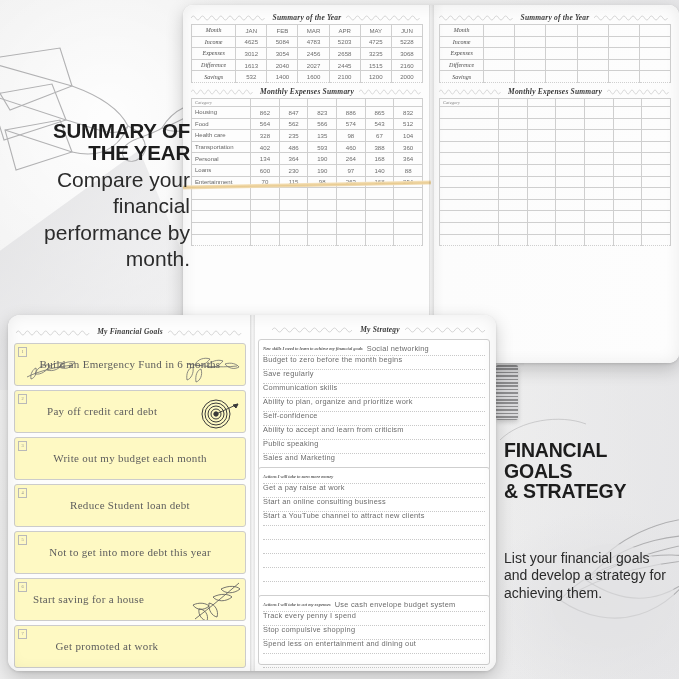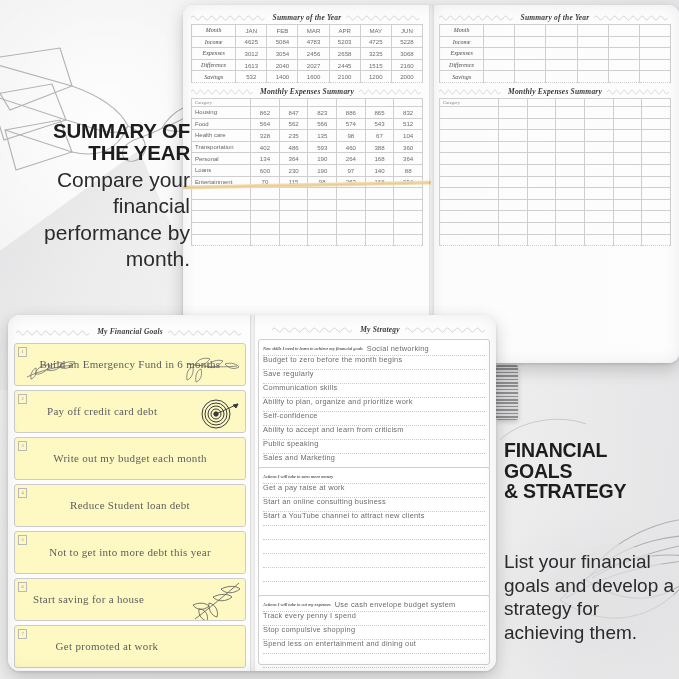--- a/index.html
+++ b/index.html
@@ -112,21 +112,21 @@
   .copy h2{
     margin:0;font-weight:bold;color:#1d1d1d;line-height:1.06;
     font-size:20.5px;letter-spacing:-0.2px;
   }
   .copy p{
     margin:4px 0 0;color:#2b2b2b;font-size:21px;line-height:1.24;
   }
   #copy-left{left:12px;top:120px;width:178px;text-align:right;}
   #copy-right{left:504px;top:440px;width:172px;text-align:left;}
   #copy-right h2{font-size:19.5px;}
-  #copy-right p{font-size:19px;margin-top:48px;}
+  #copy-right p{font-size:14px;margin-top:48px;}
 
   
   .goal-list{position:absolute;left:6px;right:6px;top:28px;}
   .goal-card{
     position:relative;border:0.7px solid #cccccc;border-radius:3px;
     height:41px;margin-bottom:4px;background:#fef9c3;overflow:hidden;
   }
   .goal-num{
     position:absolute;left:3px;top:2.5px;width:7px;height:8px;
     border:0.6px solid #b9b9b9;font-size:4.4px;color:#8d8d8d;

